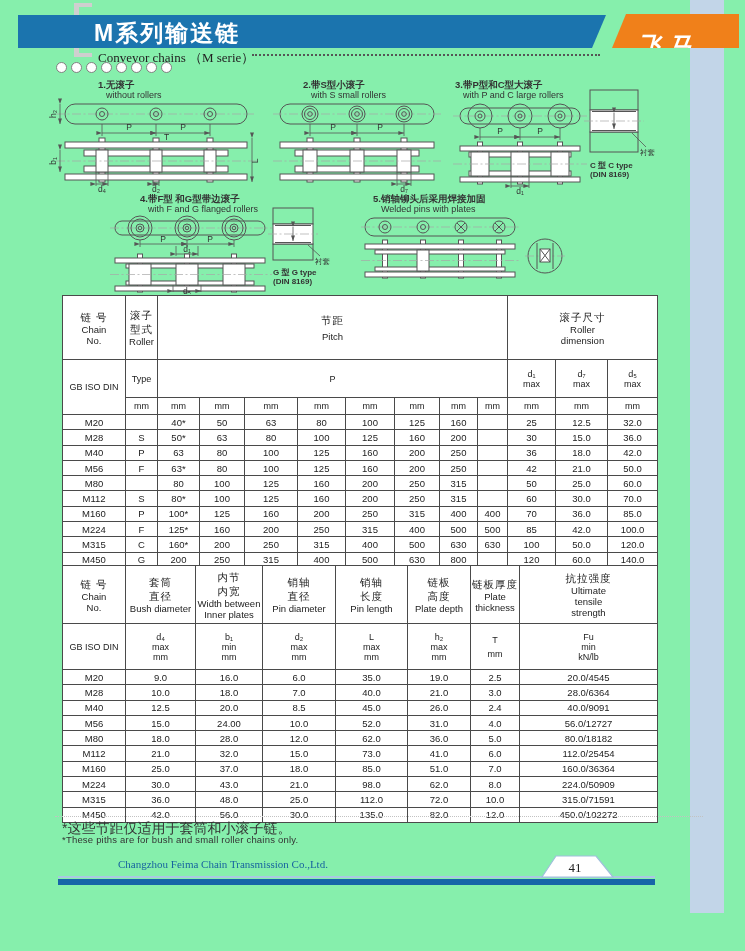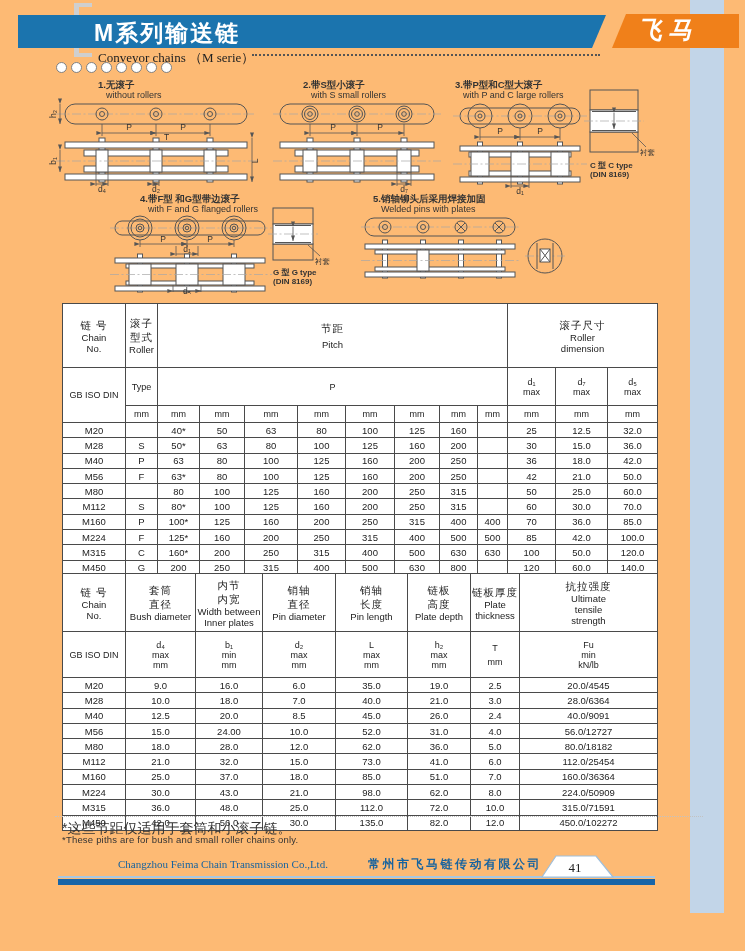--- a/index.html
+++ b/index.html
@@ -1,50 +1,50 @@
 <!DOCTYPE html>
 <html><head>
 <meta charset="utf-8">
 <style>
   html,body{margin:0;padding:0;background:#e8e8e8;}
-  .page{position:relative;width:745px;height:951px;background:#fdba74;overflow:hidden;
+  .page{position:relative;width:745px;height:951px;background:#86efac;overflow:hidden;
         font-family:"Liberation Sans",sans-serif;color:#222;}
   .abs{position:absolute;}
 
   
   .side-strip{left:690px;top:0;width:34px;height:913px;background:#c2d5e8;}
   .corner-bracket{left:74px;top:3px;width:13px;height:46px;border-left:5px solid #cfcfcf;
         border-top:4px solid #cfcfcf;border-bottom:4px solid #cfcfcf;z-index:1;}
   .banner{left:18px;top:15px;width:588px;height:33px;background:#1b74ae;z-index:2;
         clip-path:polygon(0 0,100% 0,calc(100% - 14px) 100%,0 100%);}
   .page-title{color:#fff;font-size:23px;font-weight:bold;letter-spacing:2px;padding:3px 0 0 76px;}
   .logo{left:612px;top:14px;width:127px;height:34px;background:#f0801a;z-index:3;
         clip-path:polygon(14px 0,100% 0,100% 100%,0 100%);}
   .logo-text{color:#fff;font-family:"Liberation Serif",serif;font-style:italic;font-weight:bold;
-        font-size:24px;letter-spacing:6px;padding:0 0 0 26px;}
+        font-size:24px;letter-spacing:6px;padding:16px 0 0 26px;}
   .subtitle{left:98px;top:49px;font-family:"Liberation Serif",serif;font-size:13px;color:#222;text-align:center;}
   .dots{left:252px;top:54px;width:348px;border-top:2px dotted #555;}
   .circles{left:56px;top:62px;display:flex;gap:4px;}
   .circles span{width:11px;height:11px;border:1.5px solid #818181;border-radius:50%;
         box-sizing:border-box;display:block;background:#fff;}
 
   
   .diagrams{left:35px;top:76px;}
   .ln{fill:none;stroke:#555;stroke-width:1;}
   .lnf{fill:#fff;stroke:#555;stroke-width:1;}
   .cl{stroke:#a8a8a8;stroke-width:0.7;stroke-dasharray:9 2.5 2 2.5;fill:none;}
   .dim,.ext{stroke:#555;stroke-width:0.8;fill:none;}
   .dzh{font:bold 9.5px "Liberation Sans",sans-serif;fill:#333;}
   .den{font:9px "Liberation Sans",sans-serif;fill:#333;}
   .dt{font:8.5px "Liberation Sans",sans-serif;fill:#333;}
   .cap{font:bold 8px "Liberation Sans",sans-serif;fill:#333;}
   .tiny{font:7.5px "Liberation Sans",sans-serif;fill:#333;}
 
   
-  table{border-collapse:collapse;table-layout:fixed;width:595px;background:#fff;margin-top:8px;}
+  table{border-collapse:collapse;table-layout:fixed;width:595px;background:#fff;}
   th,td{border:1px solid #4a4a4a;text-align:center;vertical-align:middle;
         font-weight:normal;padding:0;overflow:hidden;}
   .zhl{font-size:10.5px;line-height:14px;letter-spacing:1px;}
   .enl{font-size:9.5px;line-height:11px;}
   .subl{font-size:9px;line-height:10px;}
   .t1{left:62px;top:295px;}
   .t2{left:62px;top:565px;}
   .t1 tr.h1{height:64px;} .t1 tr.h2r{height:38px;} .t1 tr.h3r{height:17px;}
   .t2 tr.h1{height:58px;} .t2 tr.h2r{height:46px;}
   tbody td{height:14.3px;font-size:9.5px;}
@@ -753,21 +753,20 @@
           <td>450.0/102272</td>
         </tr>
       </tbody>
   </table>
 
   <div class="abs sep"></div>
   <div class="abs fn-zh">*这些节距仅适用于套筒和小滚子链。</div>
   <div class="abs fn-en">*These piths are for bush and small roller chains only.</div>
 
   <div class="abs footer-en">Changzhou Feima Chain Transmission Co.,Ltd.</div>
-  <div class="abs footer-zh">常州市飞马链传动有限公司</div>
   <div class="abs rule-light"></div>
   <div class="abs rule-dark"></div>
   <svg class="abs badge" width="74" height="23" viewBox="0 0 74 23">
     <polygon points="15,1 55,1 72,22 1,22" fill="#ffffff" stroke="#9fbfdb" stroke-width="1.2"></polygon>
     <text x="34" y="17" text-anchor="middle" font-size="13" fill="#222" font-family="Liberation Serif, serif">41</text>
   </svg>
 
 </div>
 
 </body></html>

